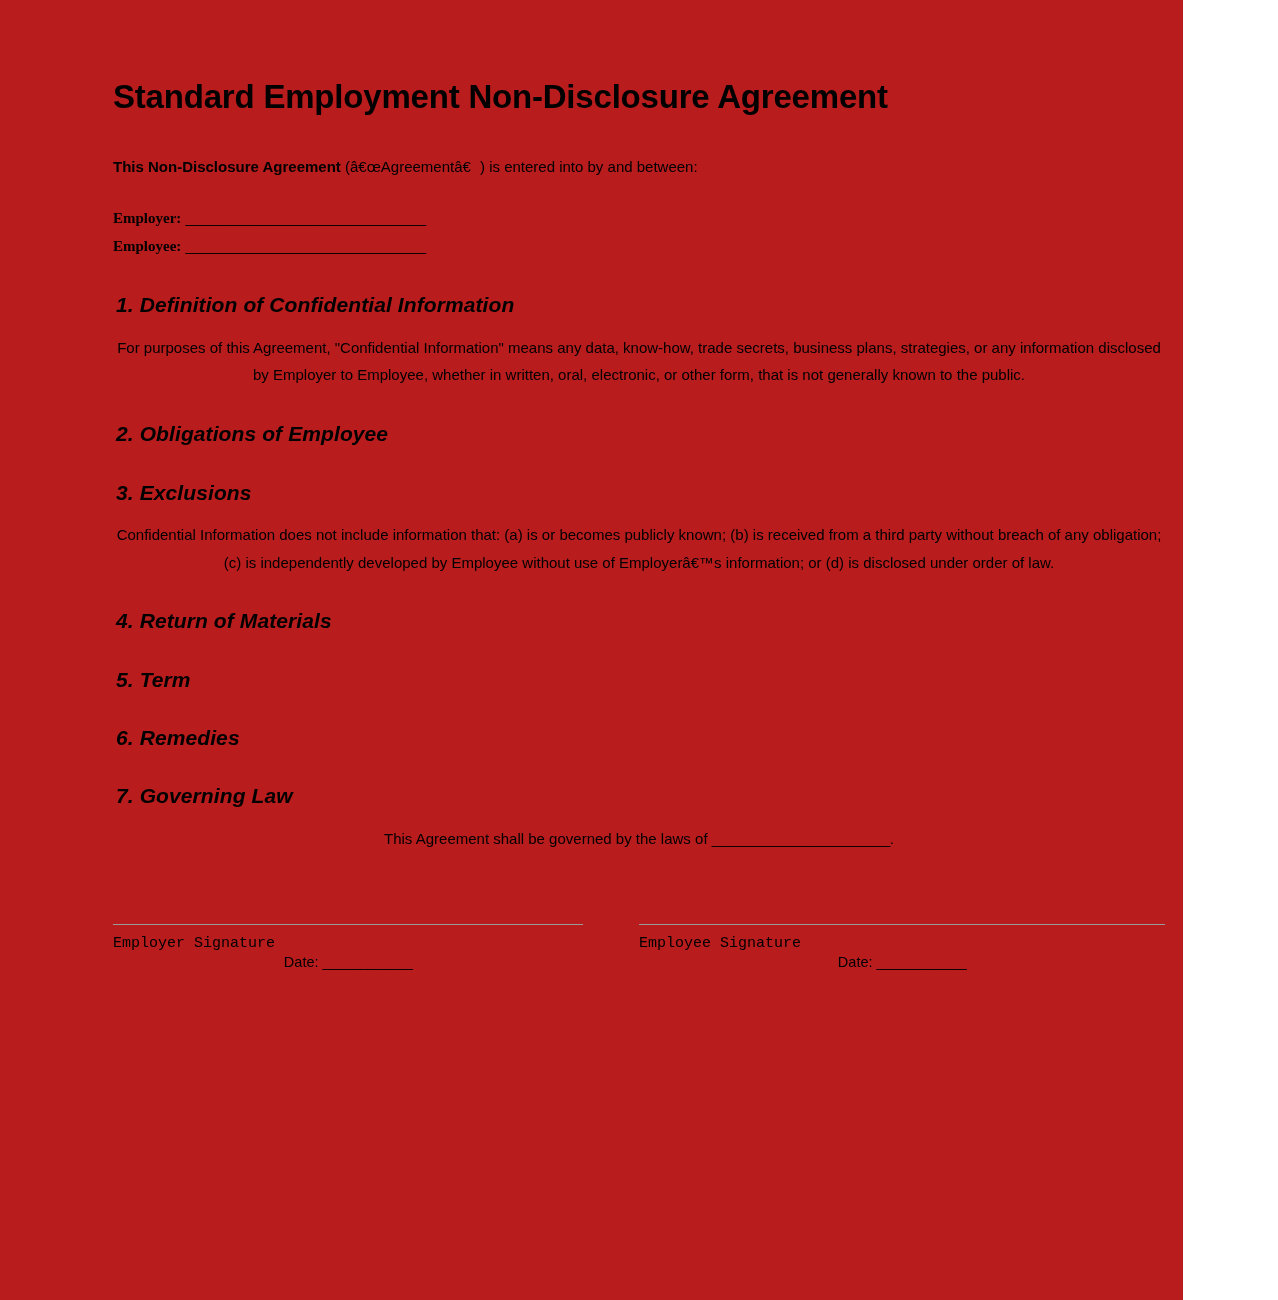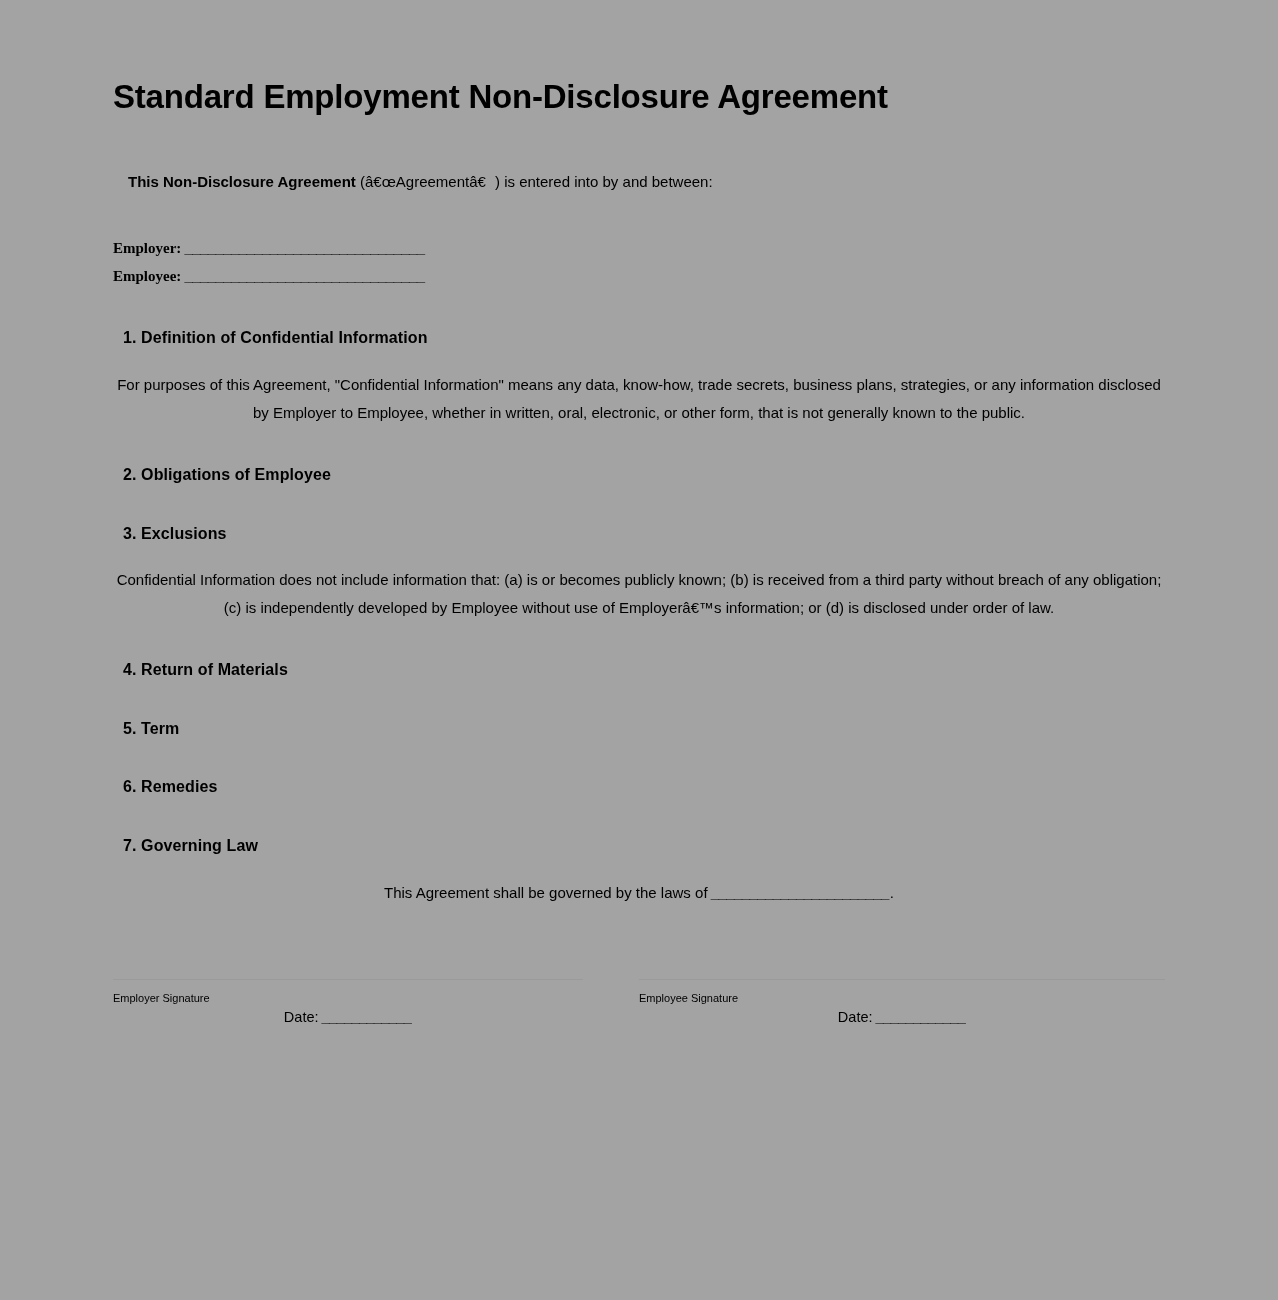--- a/index.html
+++ b/index.html
@@ -9,23 +9,23 @@
   }
   body {
     width: 1278px;
     min-height: 1300px;
     font-family: "Liberation Sans", sans-serif;
     color: #000000;
     -webkit-font-smoothing: antialiased;
   }
 
   .page {
-    width: 1278px;
+    width: 1183px;
     min-height: 1300px;
-    background: #a3a3a3;
+    background: #b91c1c;
     box-sizing: border-box;
     padding: 2px;
     position: relative;
   }
 
   .content {
     position: absolute;
     left: 113px;
     top: 0;
     width: 1052px;
@@ -38,21 +38,21 @@
     line-height: 1.15;
     letter-spacing: -0.2px;
     margin: 0;
     padding-top: 78px;
   }
 
   
   .intro {
     font-size: 15px;
     line-height: 1.5;
-    margin: 15px;
+    margin: 0;
     padding-top: 40px;
   }
   .intro strong { font-weight: bold; }
 
   
   .parties {
     padding-top: 26px;
   }
   .party-row {
     font-size: 15px;
@@ -60,31 +60,31 @@
     white-space: nowrap;
   }
   .party-label {
     font-weight: bold;
     font-family: Liberation Serif, serif;
   }
   .blank {
     font-family: "Liberation Sans", sans-serif;
     letter-spacing: -0.6px;
     white-space: pre;
-    font-style: italic;
   }
 
   
   .section-heading {
-    font-size: 16px;
+    font-size: 21px;
     font-weight: bold;
     line-height: 1.3;
-    margin: 10px;
+    margin: 3px;
     padding-top: 28px;
     letter-spacing: 0.1px;
+    font-style: italic;
   }
 
   
   .body-text {
     font-size: 15px;
     line-height: 1.85;
     margin: 0;
     padding-top: 12px;
     text-align: center;
   }
@@ -99,22 +99,23 @@
     box-sizing: border-box;
   }
   .sig-col.left { padding-right: 56px; }
   .sig-col.right { padding-left: 0px; }
   .sig-rule {
     border-top: 1px solid #9a9a9a;
     height: 0;
     margin-bottom: 9px;
   }
   .sig-label {
-    font-size: 11px;
+    font-size: 15px;
     line-height: 19px;
+    font-family: Liberation Mono, monospace;
   }
   .sig-date {
     font-size: 14.5px;
     line-height: 19px;
     white-space: nowrap;
     text-align: center;
   }
 </style>
 </head>
 <body>

